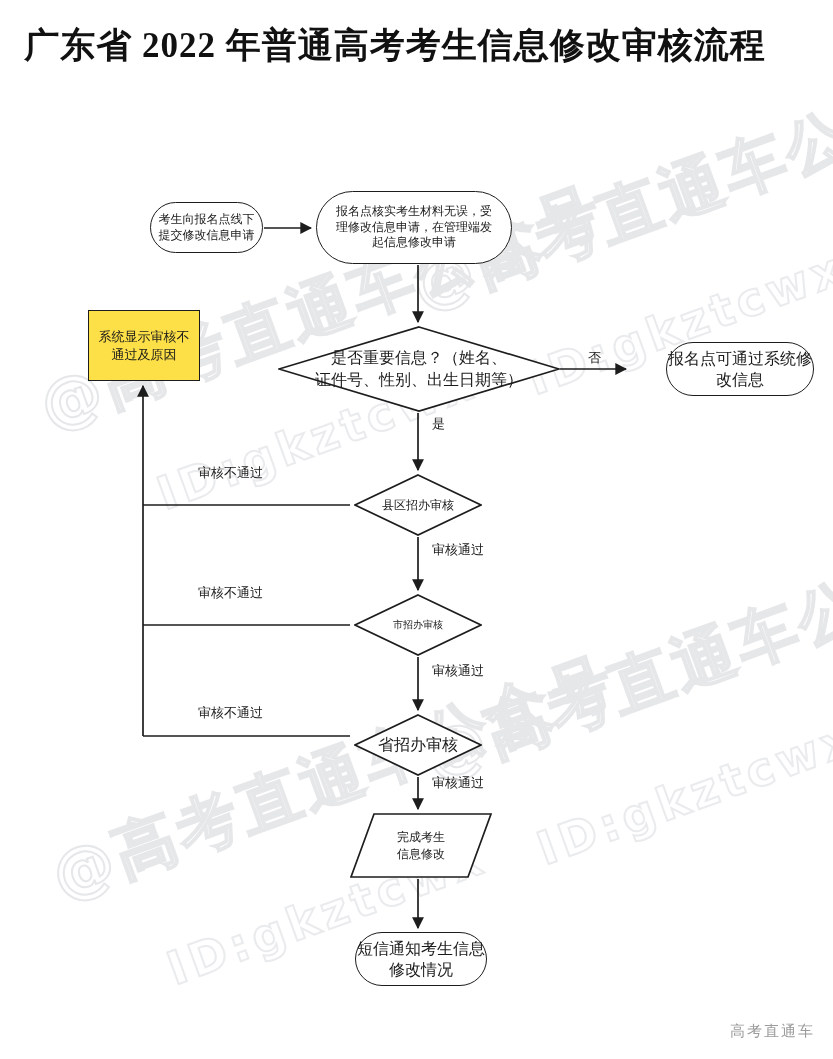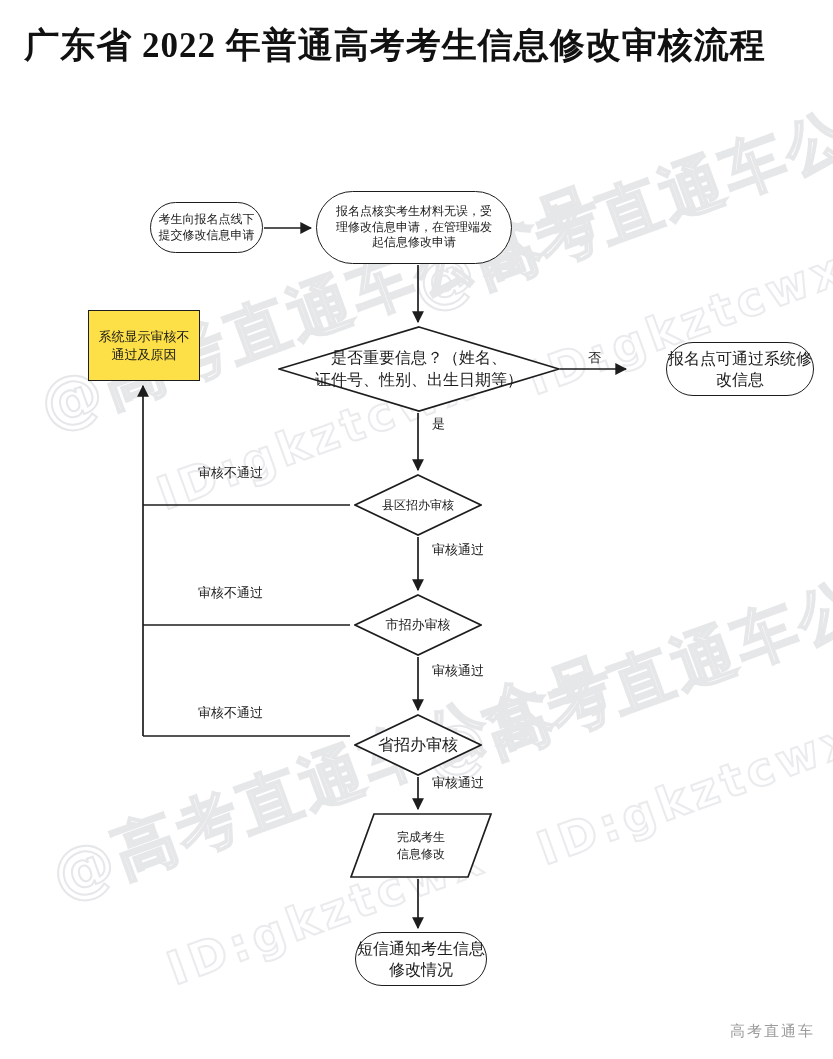--- a/index.html
+++ b/index.html
@@ -232,21 +232,21 @@
       <svg width="128" height="62">
         <polygon points="64,1 127,31 64,61 1,31" fill="#ffffff" stroke="#1d1d1d" stroke-width="1.7"></polygon>
       </svg>
       <div class="diamond-label" style="font-size:12px;">县区招办审核</div>
     </div>
 
     <div class="diamond-wrap" style="left:354px; top:594px; width:128px; height:62px;">
       <svg width="128" height="62">
         <polygon points="64,1 127,31 64,61 1,31" fill="#ffffff" stroke="#1d1d1d" stroke-width="1.7"></polygon>
       </svg>
-      <div class="diamond-label" style="font-size:13px;">市招办审核</div>
+      <div class="diamond-label" style="font-size:10px;">市招办审核</div>
     </div>
 
     <div class="diamond-wrap" style="left:354px; top:714px; width:128px; height:62px;">
       <svg width="128" height="62">
         <polygon points="64,1 127,31 64,61 1,31" fill="#ffffff" stroke="#1d1d1d" stroke-width="1.7"></polygon>
       </svg>
       <div class="diamond-label" style="font-size:16px;">省招办审核</div>
     </div>
 
     <div class="para-wrap" style="left:350px; top:813px; width:142px; height:65px;">

